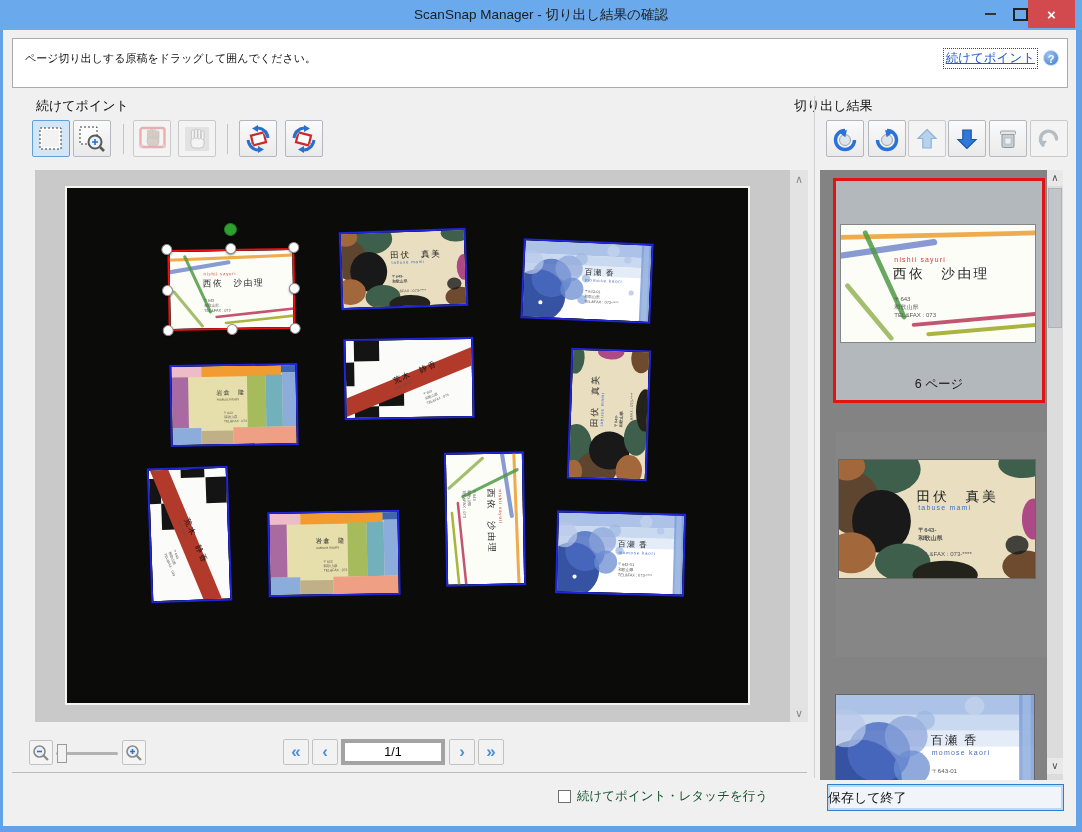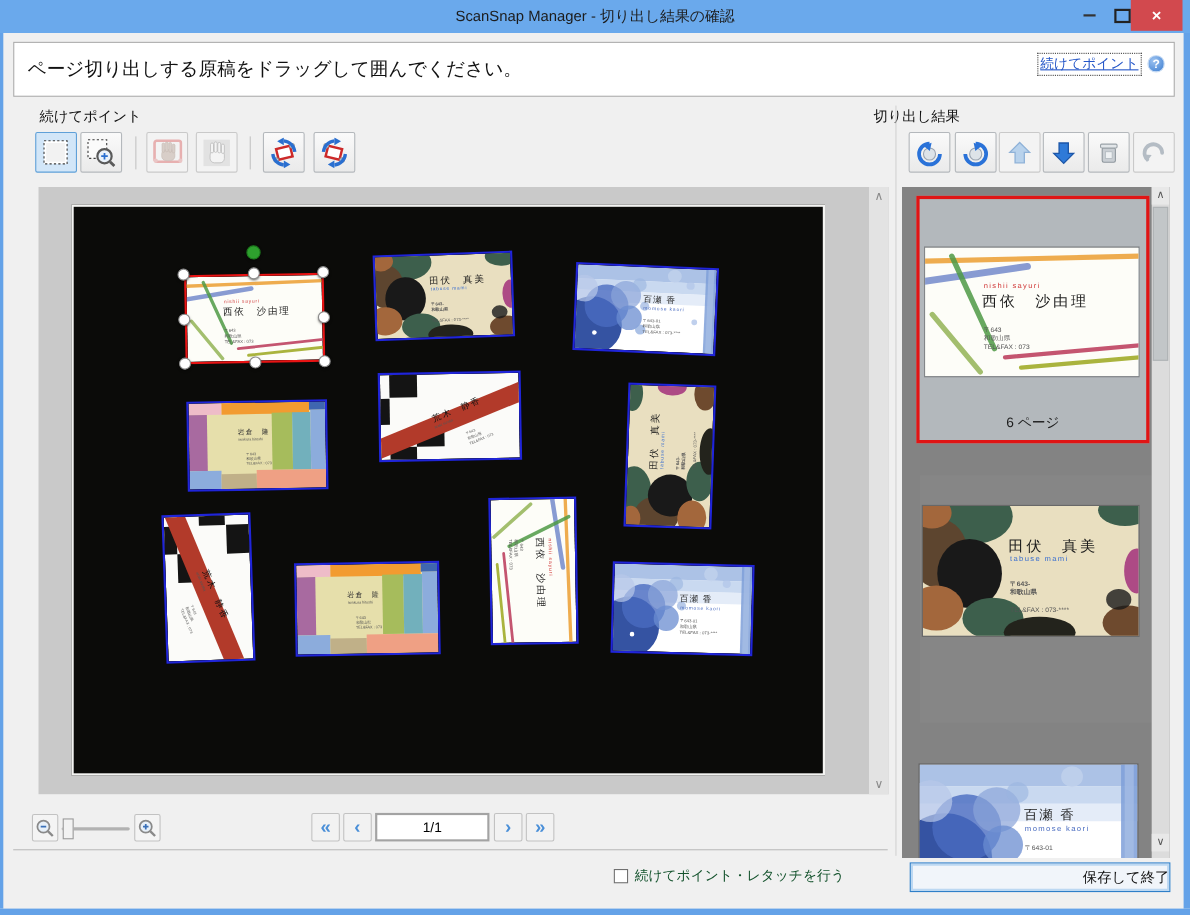--- a/index.html
+++ b/index.html
@@ -13,21 +13,21 @@
   .edge.r{left:1076px;top:30px;width:6px;height:796px;}
   .edge.b{left:0;top:826px;width:1082px;height:6px;}
   .winbtn{position:absolute;top:0;height:28px;display:flex;align-items:center;justify-content:center;cursor:default;}
   .btn-min{left:976px;width:28px;}
   .btn-min i{display:block;width:11px;height:2px;background:#333;}
   .btn-max{left:1006px;width:28px;}
   .btn-max i{display:block;width:11px;height:9px;border:2px solid #222;background:transparent;}
   .btn-close{left:1028px;width:47px;background:#d2494e;color:#fff;font-size:15px;font-weight:bold;}
   
   .msgbar{position:absolute;left:12px;top:38px;width:1056px;height:50px;background:#fff;border:1px solid #ababab;box-sizing:border-box;}
-  .msgtext{position:absolute;left:12px;top:12px;font-size:17px;color:#111;}
+  .msgtext{position:absolute;left:12px;top:12px;font-size:11px;color:#111;}
   .helplink{position:absolute;right:30px;top:10px;font-size:12.5px;color:#2456c8;text-decoration:underline;outline:1px dotted #444;padding:1px 2px;cursor:pointer;}
   .helpicon{position:absolute;right:8px;top:11px;width:16px;height:16px;border-radius:50%;background:radial-gradient(circle at 35% 30%,#9cc2f0,#3a7cd0);color:#fff;font-size:11px;font-weight:bold;text-align:center;line-height:16px;border:1px solid #c8dcf4;box-sizing:border-box;}
   
   .seclabel{position:absolute;font-size:13px;color:#111;}
   
   .tbtn{position:absolute;width:38px;height:37px;background:linear-gradient(#fafafa,#eaeaea);border:1px solid #b4b8bc;border-radius:2px;display:flex;align-items:center;justify-content:center;box-sizing:border-box;cursor:pointer;}
   .tbtn.sel{background:#d2e6f8;border-color:#5fa0d8;}
   .tbtn.dis{background:#f3f3f3;border-color:#c9c9c9;cursor:default;}
   .tsep{position:absolute;width:1px;height:30px;background:#c4c4c4;top:124px;}
   
@@ -49,39 +49,39 @@
   .txs{font-size:6.5px;fill:#555;}
   
   .handles{position:absolute;z-index:6;pointer-events:none;}
   .hdl{position:absolute;width:11px;height:11px;border-radius:50%;background:#fff;border:1px solid #8a8a8a;box-shadow:0 1px 2px rgba(0,0,0,.5);box-sizing:border-box;pointer-events:auto;cursor:pointer;}
   .hdl.rot{width:13px;height:13px;background:#2ea02e;border-color:#1d7a1d;}
   
   .zbtn{position:absolute;width:24px;height:25px;background:#f4f4f4;border:1px solid #c2c2c2;border-radius:2px;display:flex;align-items:center;justify-content:center;box-sizing:border-box;cursor:pointer;}
   .sldtrack{position:absolute;left:56px;top:752px;width:62px;height:3px;background:#b2b2b2;border-radius:2px;cursor:pointer;}
   .sldthumb{position:absolute;left:57px;top:744px;width:10px;height:19px;background:#f2f2f2;border:1px solid #9a9a9a;box-sizing:border-box;cursor:pointer;}
   .navbtn{position:absolute;top:739px;width:26px;height:26px;background:#f2f2f2;border:1px solid #c2c2c2;border-radius:2px;box-sizing:border-box;text-align:center;line-height:23px;font-size:17px;font-weight:bold;color:#4a8fd8;cursor:pointer;}
-  .pagebox{position:absolute;left:341px;top:739px;width:104px;height:26px;border:2px solid #a3a3a3;box-sizing:border-box;text-align:center;font-size:12.5px;font-family:"Liberation Sans","DejaVu Sans",sans-serif;background:#fff;}
+  .pagebox{position:absolute;left:341px;top:739px;width:104px;height:26px;border:4px solid #a3a3a3;box-sizing:border-box;text-align:center;font-size:12.5px;font-family:"Liberation Sans","DejaVu Sans",sans-serif;background:#fff;}
   .hdiv{position:absolute;left:12px;top:772px;width:795px;height:1px;background:#bcbcbc;}
   .vdiv{position:absolute;left:814px;top:96px;width:1px;height:682px;background:#d2d2d2;}
   
   .cbox{position:absolute;left:558px;top:790px;width:13px;height:13px;background:#fff;border:1px solid #707070;box-sizing:border-box;cursor:pointer;}
   .cblabel{position:absolute;left:577px;top:788px;font-size:12.5px;color:#14532d;}
   
   .thpanel{position:absolute;left:820px;top:170px;width:243px;height:610px;background:#838383;overflow:hidden;}
   .tile1{position:absolute;left:13px;top:8px;width:212px;height:225px;background:#b3b8bc;border:3px solid #e01414;box-sizing:border-box;cursor:pointer;}
   .tile2{position:absolute;left:16px;top:262px;width:212px;height:225px;background:#868686;cursor:pointer;}
   .tile3{position:absolute;left:16px;top:517px;width:212px;height:93px;cursor:pointer;}
   .thcard{position:absolute;box-shadow:0 0 0 1px rgba(60,60,60,.4);}
   .thlabel{position:absolute;width:100%;text-align:center;font-size:12.5px;}
   
   .pscroll{position:absolute;left:227px;top:0;width:16px;height:610px;background:#dcdcdc;}
   .parrow{position:absolute;left:0;width:16px;height:16px;background:#e8e8e8;color:#555;font-size:10px;text-align:center;line-height:16px;cursor:pointer;}
   .pthumb{position:absolute;left:1px;top:18px;width:14px;height:140px;background:#c2c6c8;border:1px solid #aeb2b4;box-sizing:border-box;cursor:pointer;}
   
-  .savebtn{position:absolute;left:827px;top:784px;width:237px;height:27px;background:#f1f5fa;border:1px solid #2e7fc8;box-shadow:inset 0 0 0 2px #bcd8f2;box-sizing:border-box;text-align:right;line-height:25px;font-size:13px;color:#111;cursor:pointer;}
+  .savebtn{position:absolute;left:827px;top:784px;width:237px;height:27px;background:#f1f5fa;border:1px solid #2e7fc8;box-shadow:inset 0 0 0 2px #bcd8f2;box-sizing:border-box;text-align:left;line-height:25px;font-size:13px;color:#111;cursor:pointer;}
 </style>
 </head>
 <body>
 
 <div class="window">
 
   <div class="titlebar">
     <div class="title">ScanSnap Manager - 切り出し結果の確認</div>
   </div>
   <div class="winbtn btn-min">

